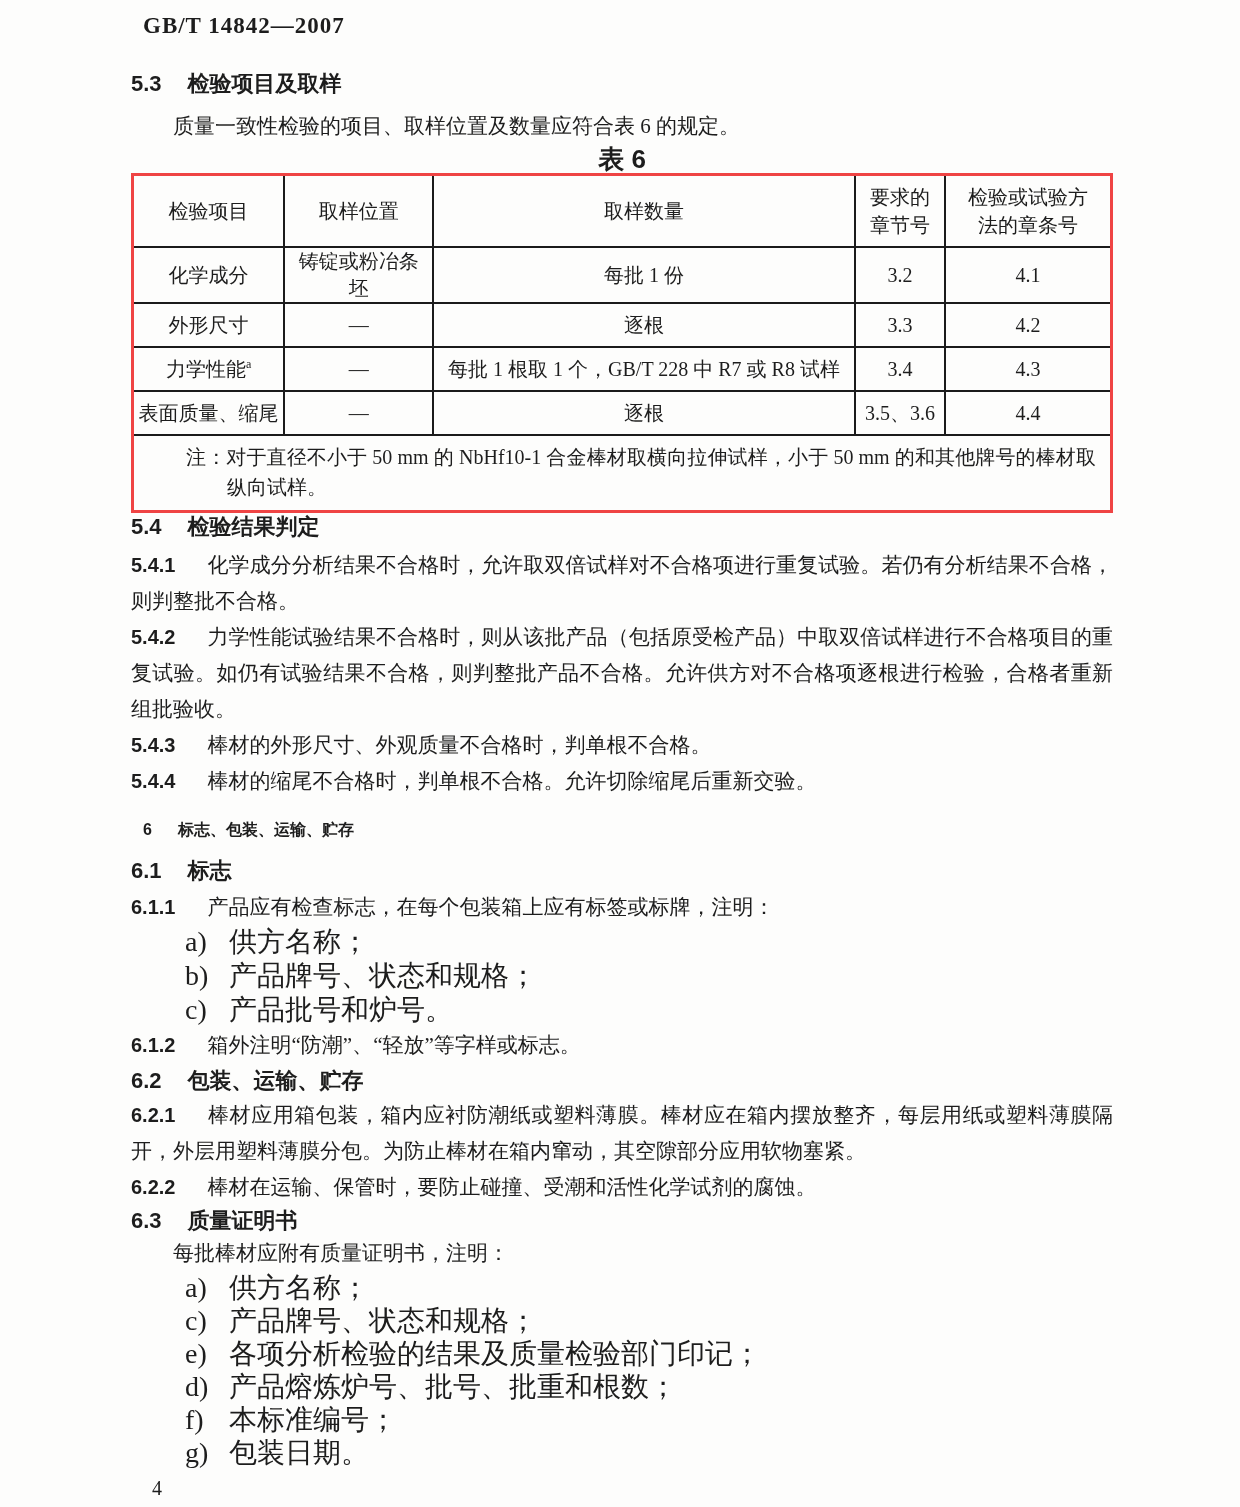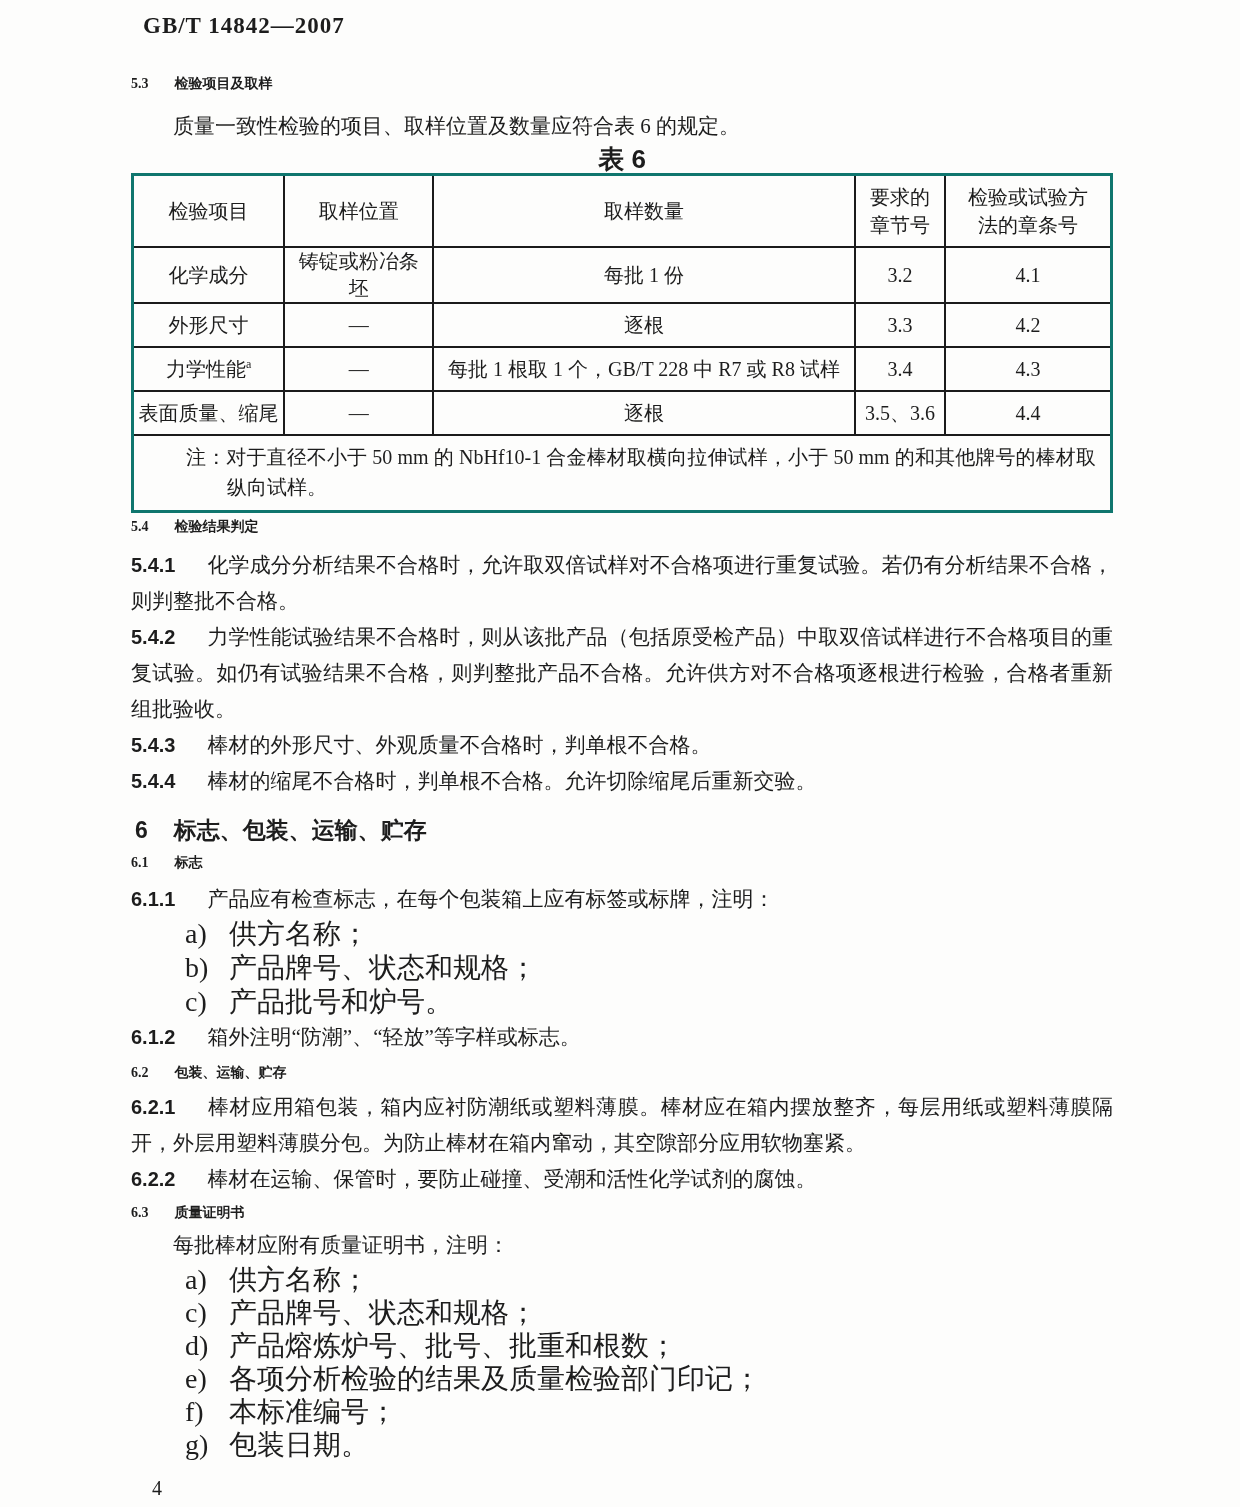--- a/index.html
+++ b/index.html
@@ -20,28 +20,28 @@
     font-size:23px;font-weight:bold;
     letter-spacing:1px;
     font-family:"Liberation Serif","DejaVu Serif",serif;
     text-align:center;
   }
   .content{
     position:absolute;left:131px;top:70px;width:982px;
   }
   
   .h-sub{
-    font-family:Liberation Serif, serif;
-    font-weight:bold;font-size:14px;line-height:28px;
+    font-family:Liberation Sans, sans-serif;
+    font-weight:bold;font-size:22px;line-height:28px;
     margin:0;
   }
   .h-chapter{
     font-family:"Liberation Sans","DejaVu Sans",sans-serif;
-    font-weight:bold;font-size:23px;line-height:30px;
-    margin:4px;
+    font-weight:bold;font-size:16px;line-height:30px;
+    margin:12px;
   }
   .h-num{margin-right:26px;}
   
   .para{
     font-size:21px;line-height:36px;margin:0;
     text-align:justify;
   }
   .para.indent{text-indent:2em;}
   .clause{
     font-size:21px;line-height:36px;margin:0;
@@ -67,21 +67,21 @@
     border-collapse:collapse;
     width:982px;
     table-layout:fixed;
   }
   table.t6 th,table.t6 td{
     border:2px solid #1b1b1b;
     text-align:center;vertical-align:middle;
     padding:0 4px;
     font-size:20px;
   }
-  table.t6{border:3px solid #0f766e;}
+  table.t6{border:3px solid #ef4444;}
   table.t6 th{
     font-weight:normal;
     height:70px;line-height:28px;
     white-space:pre-line;
   }
   table.t6 td.datacell{height:42px;}
   td.notecell{
     text-align:left !important;
     padding:6px 14px 8px 14px !important;
     font-size:19px;line-height:30px;
@@ -206,22 +206,22 @@
     <p class="clause mt2"><span class="cnum">6.2.1</span><span>棒材应用箱包装，箱内应衬防潮纸或塑料薄膜。棒材应在箱内摆放整齐，每层用纸或塑料薄膜隔开，外层用塑料薄膜分包。为防止棒材在箱内窜动，其空隙部分应用软物塞紧。</span></p>
     <p class="clause"><span class="cnum">6.2.2</span><span>棒材在运输、保管时，要防止碰撞、受潮和活性化学试剂的腐蚀。</span></p>
 
     <h3 class="h-sub mt2">
       <span class="h-num">6.3</span><span>质量证明书</span>
     </h3>
     <p class="para indent">每批棒材应附有质量证明书，注明：</p>
     <div class="list2">
       <div class="li"><span class="li-label">a)</span><span>供方名称；</span></div>
       <div class="li"><span class="li-label">c)</span><span>产品牌号、状态和规格；</span></div>
+      <div class="li"><span class="li-label">e)</span><span>各项分析检验的结果及质量检验部门印记；</span></div>
       <div class="li"><span class="li-label">d)</span><span>产品熔炼炉号、批号、批重和根数；</span></div>
-      <div class="li"><span class="li-label">e)</span><span>各项分析检验的结果及质量检验部门印记；</span></div>
       <div class="li"><span class="li-label">f)</span><span>本标准编号；</span></div>
       <div class="li"><span class="li-label">g)</span><span>包装日期。</span></div>
     </div>
 
   </div>
 
   <div class="page-num">4</div>
 
 </div>
 

